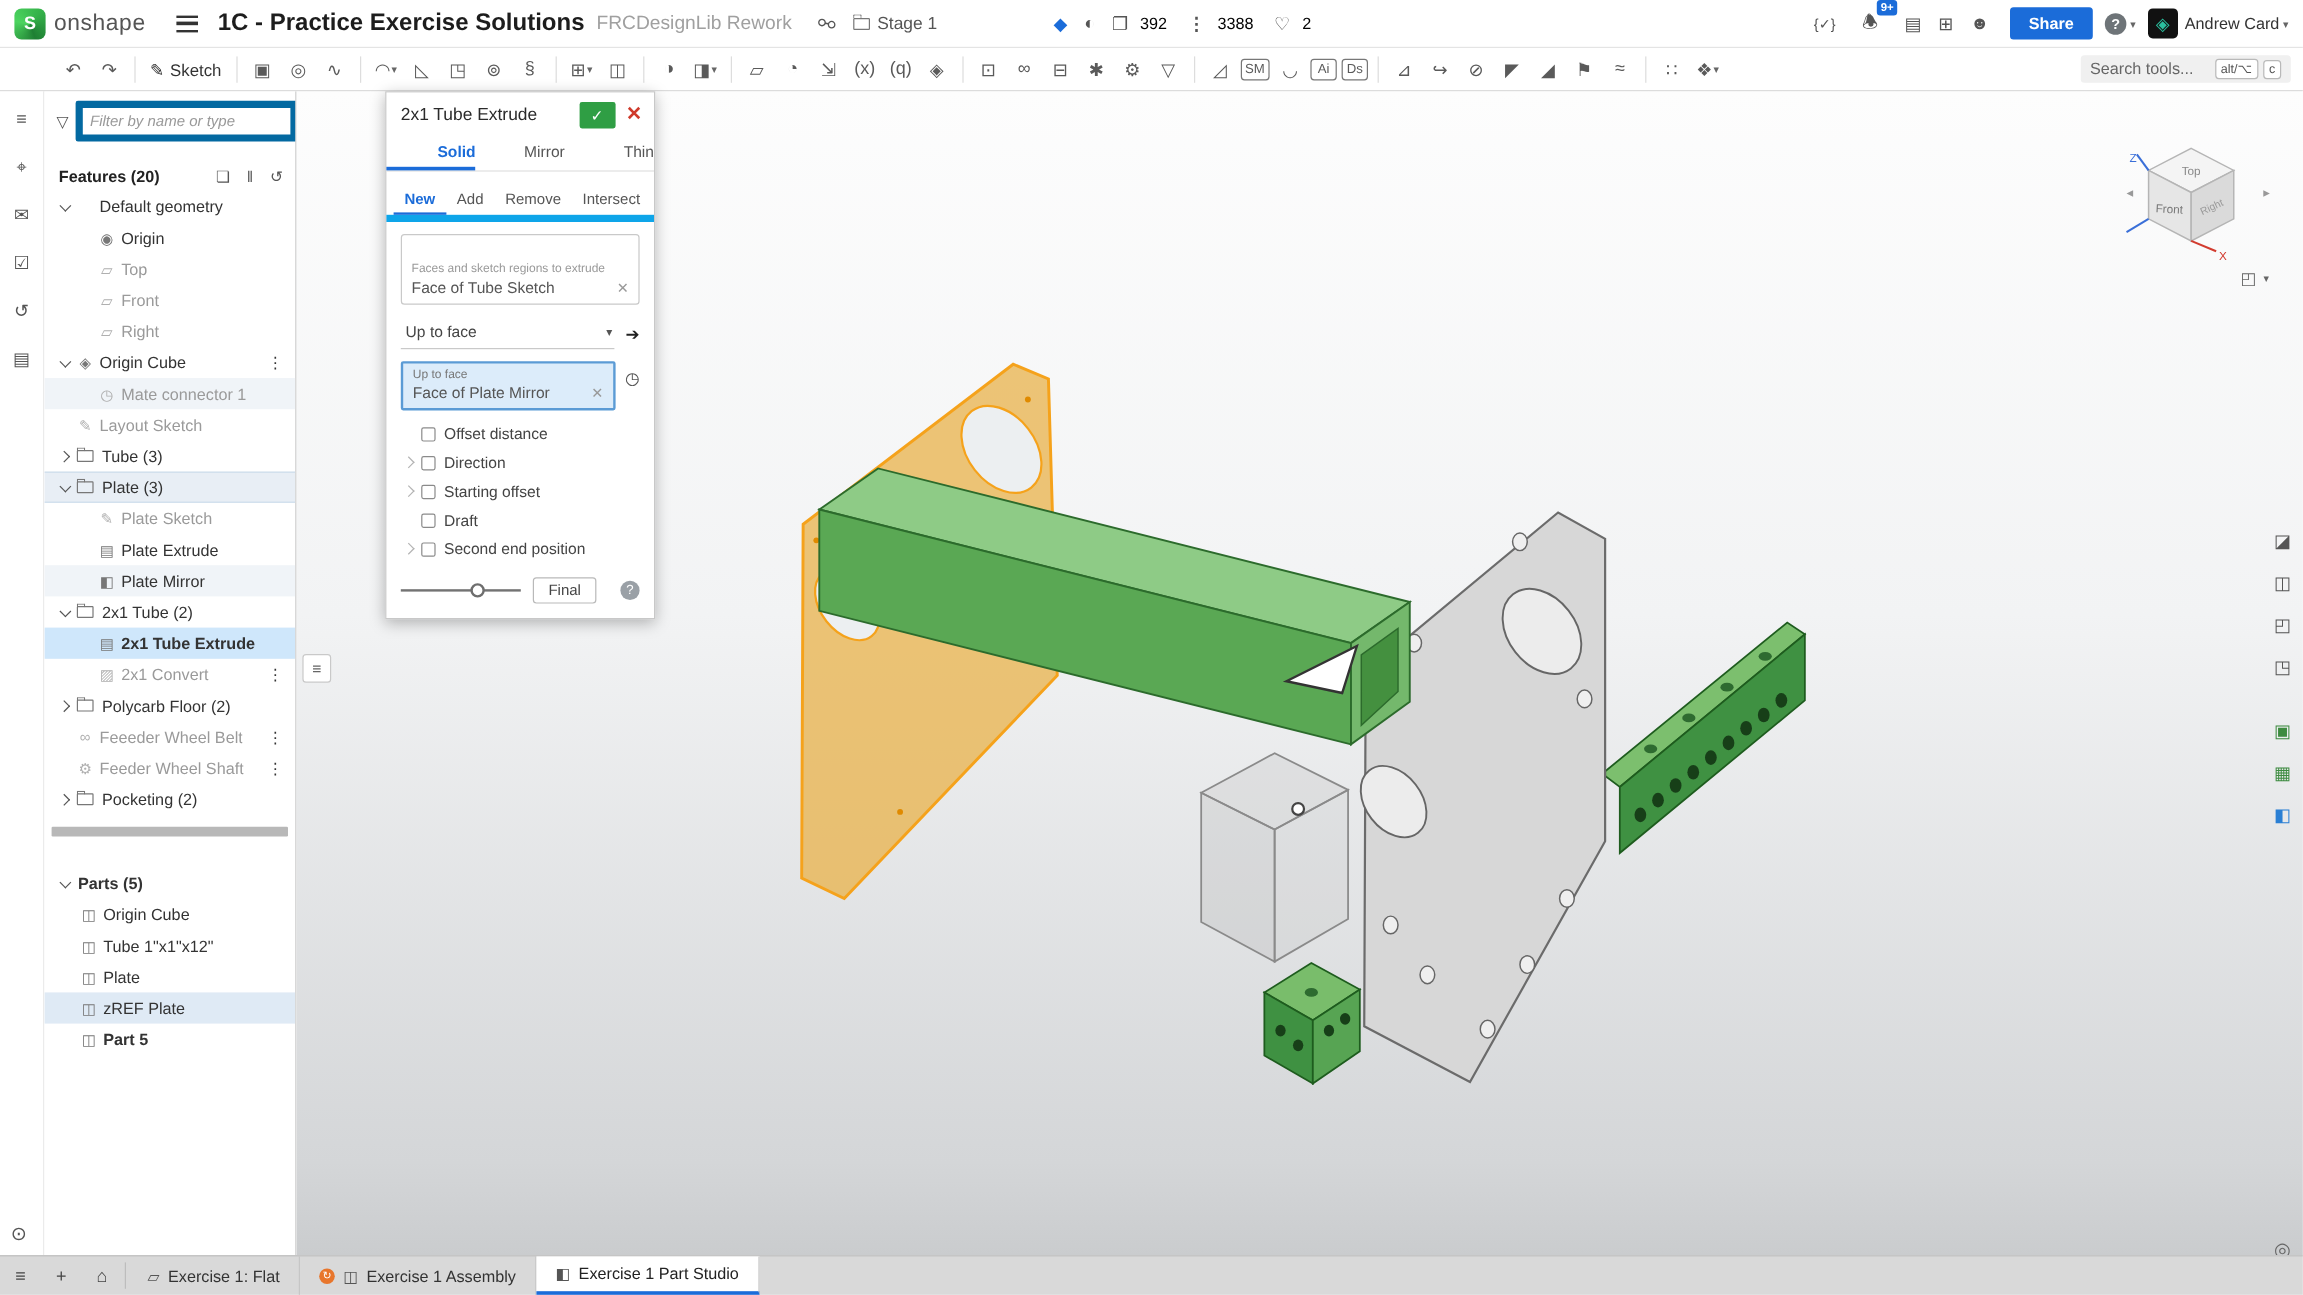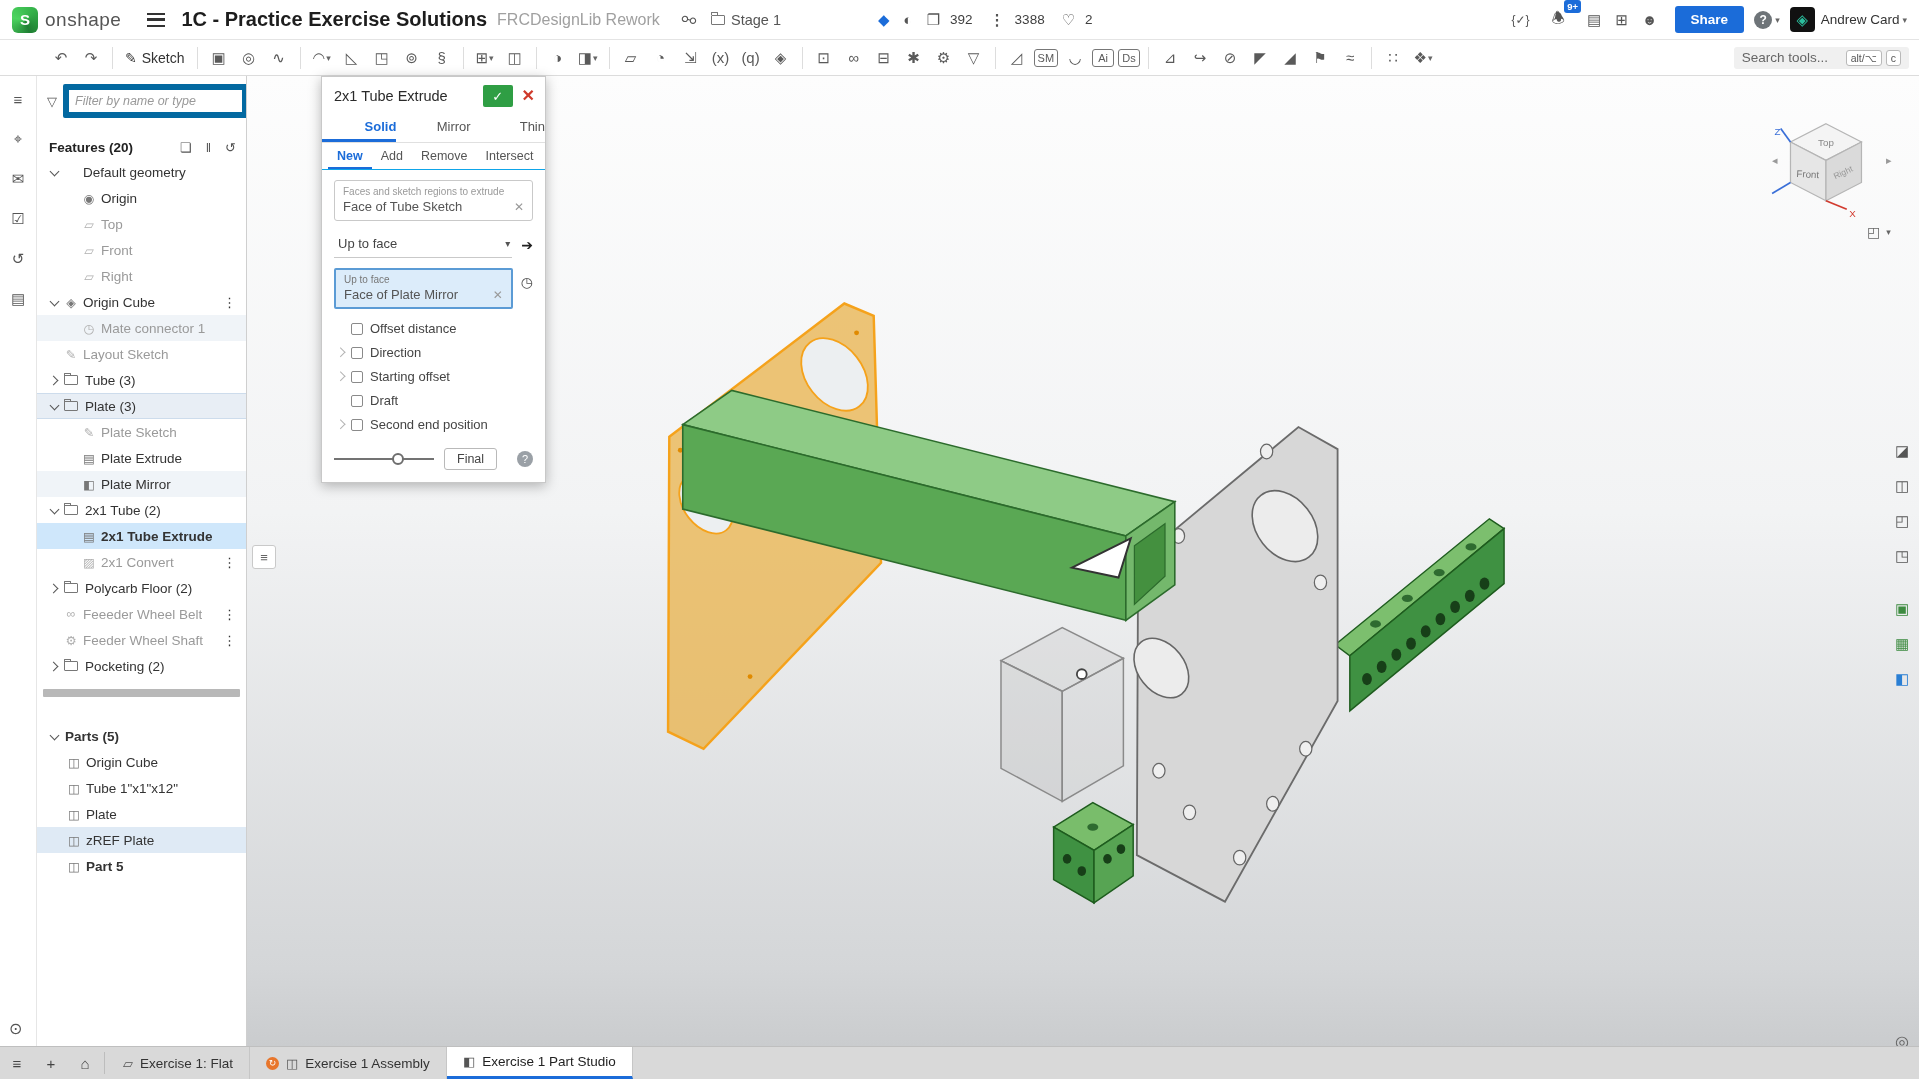--- a/index.html
+++ b/index.html
@@ -9,21 +9,21 @@
   .topbar { position:absolute; left:0; top:0; right:0; height:40px; background:#fff; border-bottom:1px solid #e4e4e4; display:flex; align-items:center; padding:0 12px; z-index:50; }
   .logo { display:flex; align-items:center; gap:7px; margin-right:18px; }
   .logo-mark { width:26px; height:26px; border-radius:6px; background:conic-gradient(from 40deg,#35b24a,#1f7f33,#4cd45f,#35b24a); display:flex; align-items:center; justify-content:center; color:#fff; font-weight:bold; font-size:15px; }
   .logo-text { font-size:19px; color:#555; letter-spacing:.5px; }
   .hamburger { width:18px; height:14px; border-top:2.5px solid #333; border-bottom:2.5px solid #333; position:relative; margin:0 16px 0 8px; cursor:pointer; }
   .hamburger::after { content:""; position:absolute; left:0; right:0; top:3.5px; height:2.5px; background:#333; }
   .doc-title { font-size:20px; font-weight:bold; color:#1d1d1d; margin-right:10px; white-space:nowrap; }
   .doc-sub { font-size:16px; color:#a0a0a0; margin-right:14px; white-space:nowrap; }
   .tb-ico { color:#555; font-size:15px; margin:0 7px; display:inline-flex; align-items:center; }
   .stage { font-size:14.5px; color:#555; margin-left:2px; }
-  .count { font-size:13.5px; color:#404040; margin:0 10px 0 3px; }
+  .count { font-size:13.5px; color:#000000; margin:0 10px 0 3px; }
   .spacer { flex:1; }
   .grad-cap { color:#1b6cd9; }
   .bell-wrap { position:relative; margin:0 8px; }
   .badge { position:absolute; top:-7px; right:-9px; background:#1b6cd9; color:#fff; font-size:9.5px; font-weight:bold; border-radius:3px; padding:1px 3px; }
   .share-btn { background:#1b6cd9; color:#fff; font-size:13.5px; font-weight:bold; border:none; border-radius:3px; padding:6px 16px; margin:0 10px; cursor:pointer; }
   .help-circ { width:18px; height:18px; border-radius:50%; background:#6e7478; color:#fff; font-size:12px; font-weight:bold; display:flex; align-items:center; justify-content:center; }
   .caret { font-size:9px; color:#666; margin-left:3px; }
   .avatar { width:25px; height:25px; border-radius:4px; background:#111; color:#2bbf9e; display:flex; align-items:center; justify-content:center; font-size:15px; margin:0 6px 0 10px; }
   .username { font-size:13.5px; color:#333; }
 
@@ -77,25 +77,25 @@
 
   
   .dialog { position:absolute; left:321px; top:0px; width:225px; background:#fff; border:1px solid #c8c8c8; box-shadow:0 3px 12px rgba(0,0,0,.28); z-index:60; font-size:13px; color:#444; }
   .dlg-head { display:flex; align-items:center; padding:8px 10px 6px 12px; }
   .dlg-title { flex:1; font-size:14.5px; color:#2a2a2a; }
   .btn-ok { width:30px; height:22px; background:#2f9e44; color:#fff; border:none; border-radius:2px; font-size:13px; display:flex; align-items:center; justify-content:center; margin-right:9px; cursor:pointer; }
   .btn-x { color:#cf3a2b; font-size:16px; font-weight:bold; cursor:pointer; line-height:1; }
   .dtabs { display:flex; border-bottom:1px solid #e0e0e0; }
   .dtab { flex:1; text-align:right; padding:6px 0 5px; color:#555; font-size:13px; cursor:pointer; border-bottom:3px solid transparent; }
   .dtab.active { color:#1b6cd9; font-weight:bold; border-bottom-color:#1b6cd9; }
-  .btabs { display:flex; padding:0 6px; border-bottom:1px solid #0ea5e9; }
+  .btabs { display:flex; padding:0 6px; border-bottom:6px solid #0ea5e9;margin-top:10px; }
   .btab { padding:6px 9px 4px; color:#555; font-size:12.5px; cursor:pointer; border-bottom:2.5px solid transparent; }
   .btab.active { color:#1b6cd9; font-weight:bold; border-bottom-color:#1b6cd9; }
   .dlg-body { padding:10px 12px 12px; }
-  .fieldbox { border:1px solid #c9c9c9; border-radius:3px; padding:5px 8px 6px; }
+  .fieldbox { border:1px solid #c9c9c9; border-radius:3px; padding:23px 8px 6px; }
   .flabel { font-size:10px; color:#999; margin-bottom:2px; }
   .fval { display:flex; align-items:flex-end; font-size:13px; color:#555; }
   .fx { margin-left:auto; color:#999; font-size:12px; cursor:pointer; }
   .selrow { display:flex; align-items:center; margin-top:10px; }
   .dselect { flex:1; display:flex; align-items:center; border-bottom:1px solid #c9c9c9; padding:5px 2px 6px 4px; color:#444; cursor:pointer; }
   .dselect .caret { margin-left:auto; font-size:10px; color:#555; }
   .pick-arrow { margin-left:9px; color:#222; font-size:14px; cursor:pointer; }
   .bluerow { display:flex; align-items:flex-start; margin-top:10px; }
   .bluebox { flex:1; background:#dcecfa; border:2px solid #5b9bd5; border-radius:2px; padding:4px 8px 5px; }
   .bluebox .flabel { color:#777; }

